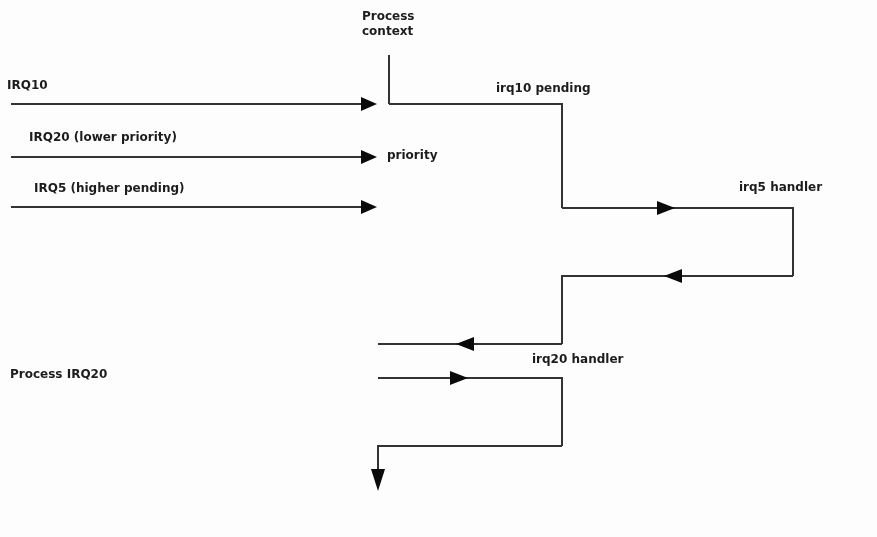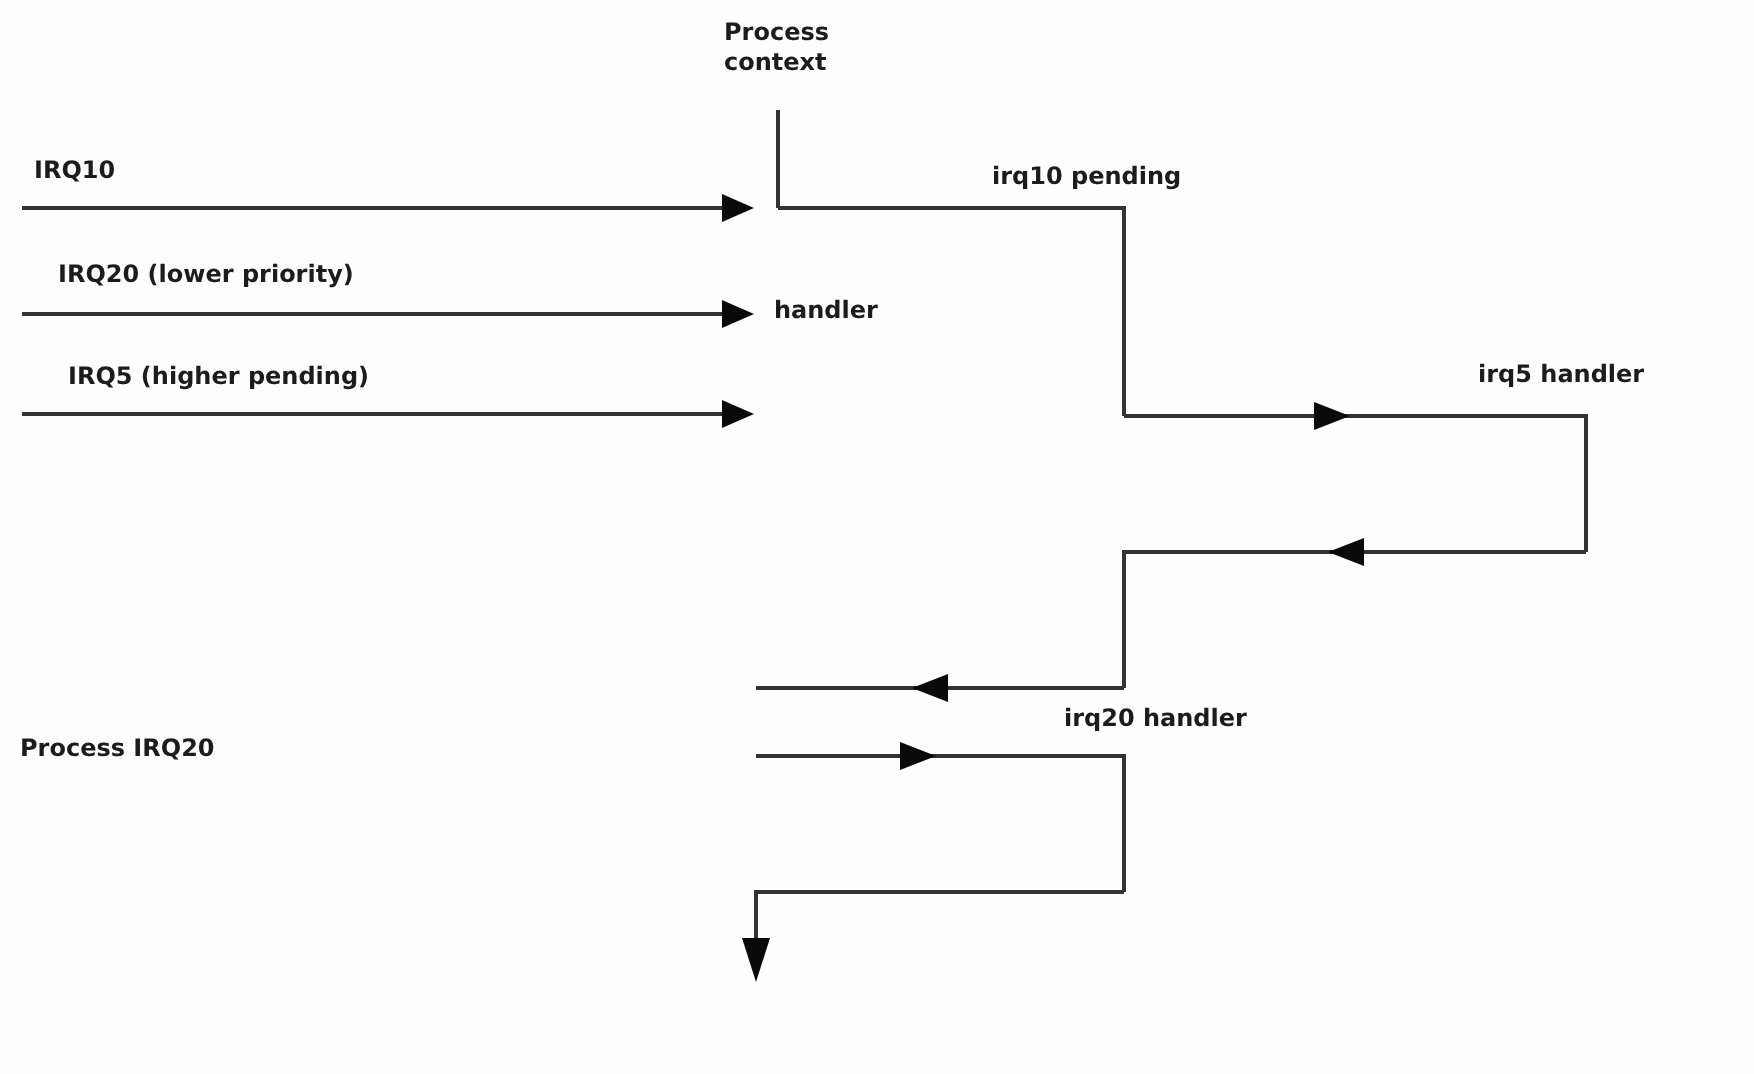--- a/index.html
+++ b/index.html
@@ -61,27 +61,27 @@
     <polygon class="head" points="675,208 657,201 657,215"></polygon>
     <polygon class="head" points="664,276 682,269 682,283"></polygon>
     <polygon class="head" points="456,344 474,337 474,351"></polygon>
     <polygon class="head" points="468,378 450,371 450,385"></polygon>
     <polygon class="head" points="378,491 371,469 385,469"></polygon>
   </svg>
 
   <div class="lbl multiline" style="left:362px; top:9px;">Process
 context</div>
 
-  <div class="lbl" style="left:17px; top:76px;text-align:center;">IRQ10</div>
+  <div class="lbl" style="left:7px; top:76px;text-align:center;">IRQ10</div>
 
   <div class="lbl" style="left:29px; top:128px;">IRQ20 (lower priority)</div>
 
   <div class="lbl" style="left:34px; top:179px;">IRQ5 (higher pending)</div>
 
-  <div class="lbl" style="left:387px; top:146px;">handler</div>
+  <div class="lbl" style="left:387px; top:146px;">priority</div>
 
   <div class="lbl" style="left:496px; top:79px;">irq10 pending</div>
 
   <div class="lbl" style="left:739px; top:178px;">irq5 handler</div>
 
   <div class="lbl" style="left:532px; top:350px;">irq20 handler</div>
 
   <div class="lbl" style="left:10px; top:365px;">Process IRQ20</div>
 
 </div>

